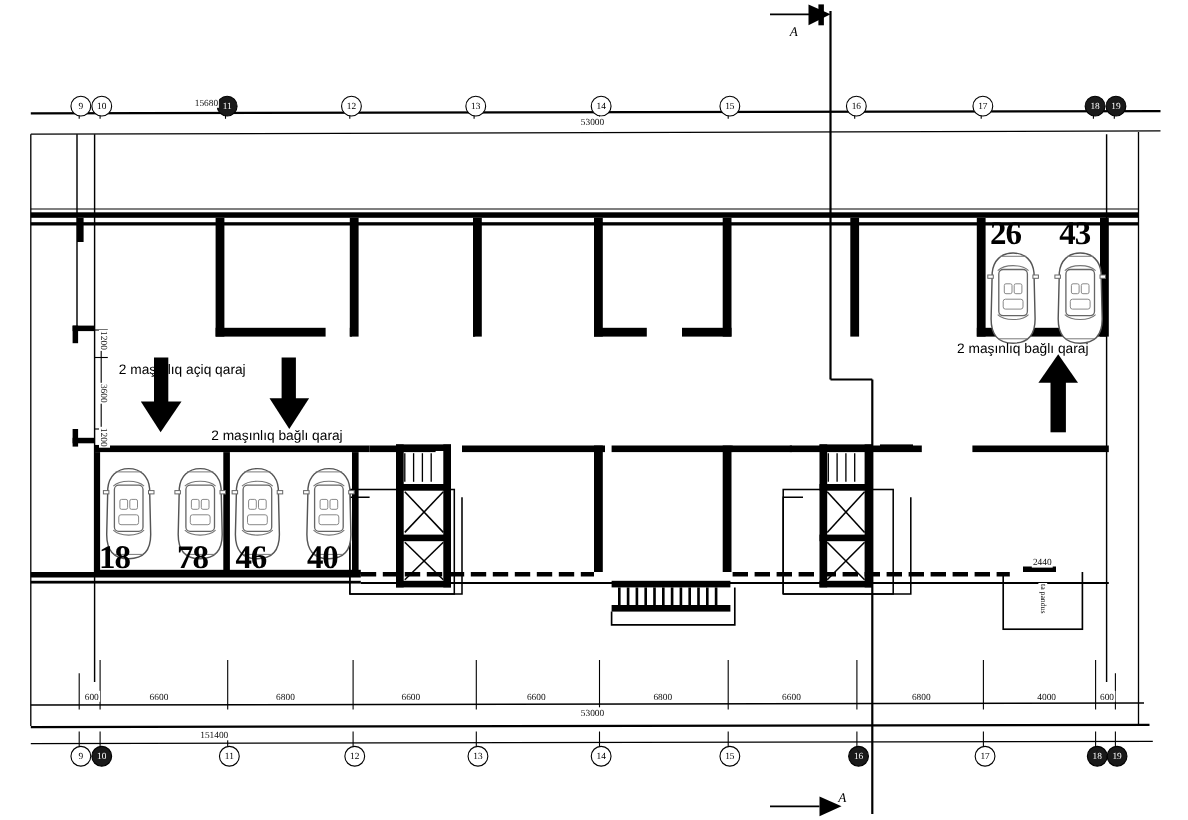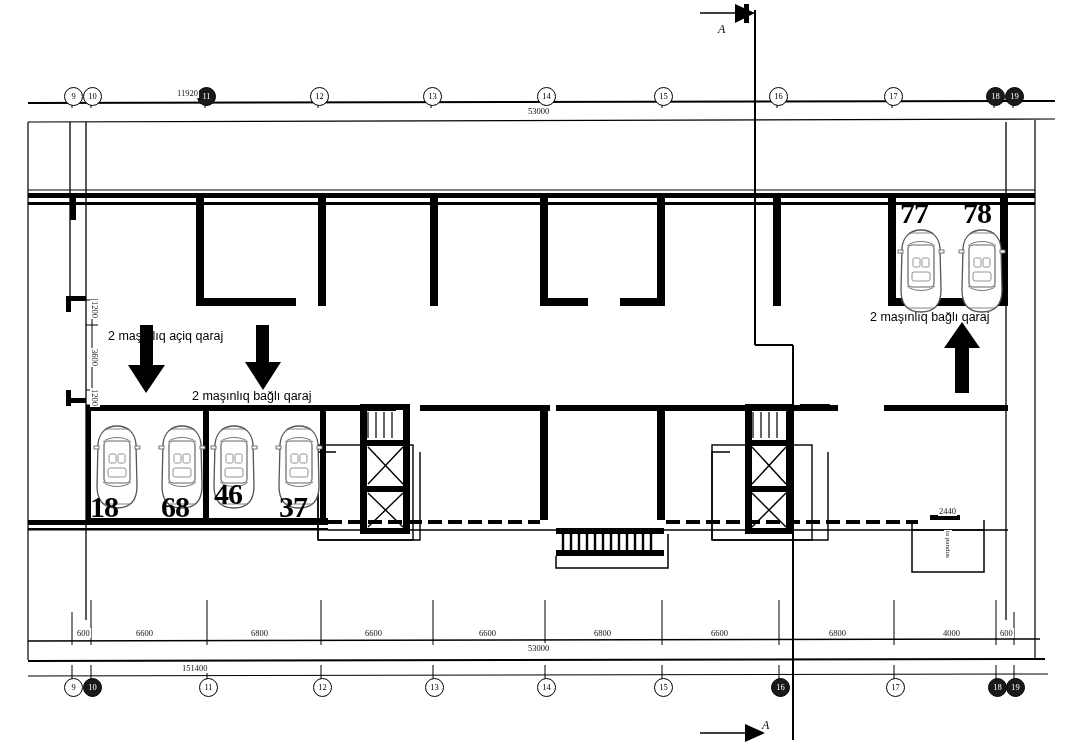--- a/index.html
+++ b/index.html
@@ -344,21 +344,21 @@
 <div class="bub" style="left:199px;top:678px">11</div>
 <div class="bub" style="left:313px;top:678px">12</div>
 <div class="bub" style="left:425px;top:678px">13</div>
 <div class="bub" style="left:537px;top:678px">14</div>
 <div class="bub" style="left:654px;top:678px">15</div>
 <div class="bub filled" style="left:771px;top:678px">16</div>
 <div class="bub" style="left:886px;top:678px">17</div>
 <div class="bub filled" style="left:988px;top:678px">18</div>
 <div class="bub filled" style="left:1006px;top:678px">19</div>
 
-<div class="dim" style="left:176px;top:88px">11920</div>
+<div class="dim" style="left:176px;top:88px">15680</div>
 <div class="dim" style="left:527px;top:106px">53000</div>
 <div class="dim" style="left:527px;top:643px">53000</div>
 <div class="dim" style="left:181px;top:663px">151400</div>
 
 <div class="dim" style="left:76px;top:628px">600</div>
 <div class="dim" style="left:135px;top:628px">6600</div>
 <div class="dim" style="left:250px;top:628px">6800</div>
 <div class="dim" style="left:364px;top:628px">6600</div>
 <div class="dim" style="left:478px;top:628px">6600</div>
 <div class="dim" style="left:593px;top:628px">6800</div>
@@ -372,20 +372,20 @@
 <div class="dim vert" style="left:100px;top:388px;transform:rotate(90deg)">1200</div>
 
 <div class="dim" style="left:938px;top:506px">2440</div>
 <div class="dim vert" style="left:952px;top:530px;transform:rotate(90deg);font-size:7px">ta pandus</div>
 
 <div class="note" style="left:108px;top:329px">2 maşınlıq açiq qaraj</div>
 <div class="note" style="left:192px;top:389px">2 maşınlıq bağlı qaraj</div>
 <div class="note" style="left:870px;top:310px">2 maşınlıq bağlı qaraj</div>
 
 <div class="stall" style="left:90px;top:492px">18</div>
-<div class="stall" style="left:161px;top:492px">68</div>
-<div class="stall" style="left:214px;top:479px">46</div>
-<div class="stall" style="left:279px;top:492px">37</div>
-<div class="stall" style="left:900px;top:198px">77</div>
-<div class="stall" style="left:963px;top:198px">78</div>
+<div class="stall" style="left:161px;top:492px">78</div>
+<div class="stall" style="left:214px;top:492px">46</div>
+<div class="stall" style="left:279px;top:492px">40</div>
+<div class="stall" style="left:900px;top:198px">26</div>
+<div class="stall" style="left:963px;top:198px">43</div>
 
 <div class="secmark" style="left:718px;top:22px">A</div>
 <div class="secmark" style="left:762px;top:718px">A</div>
 
 </body></html>

